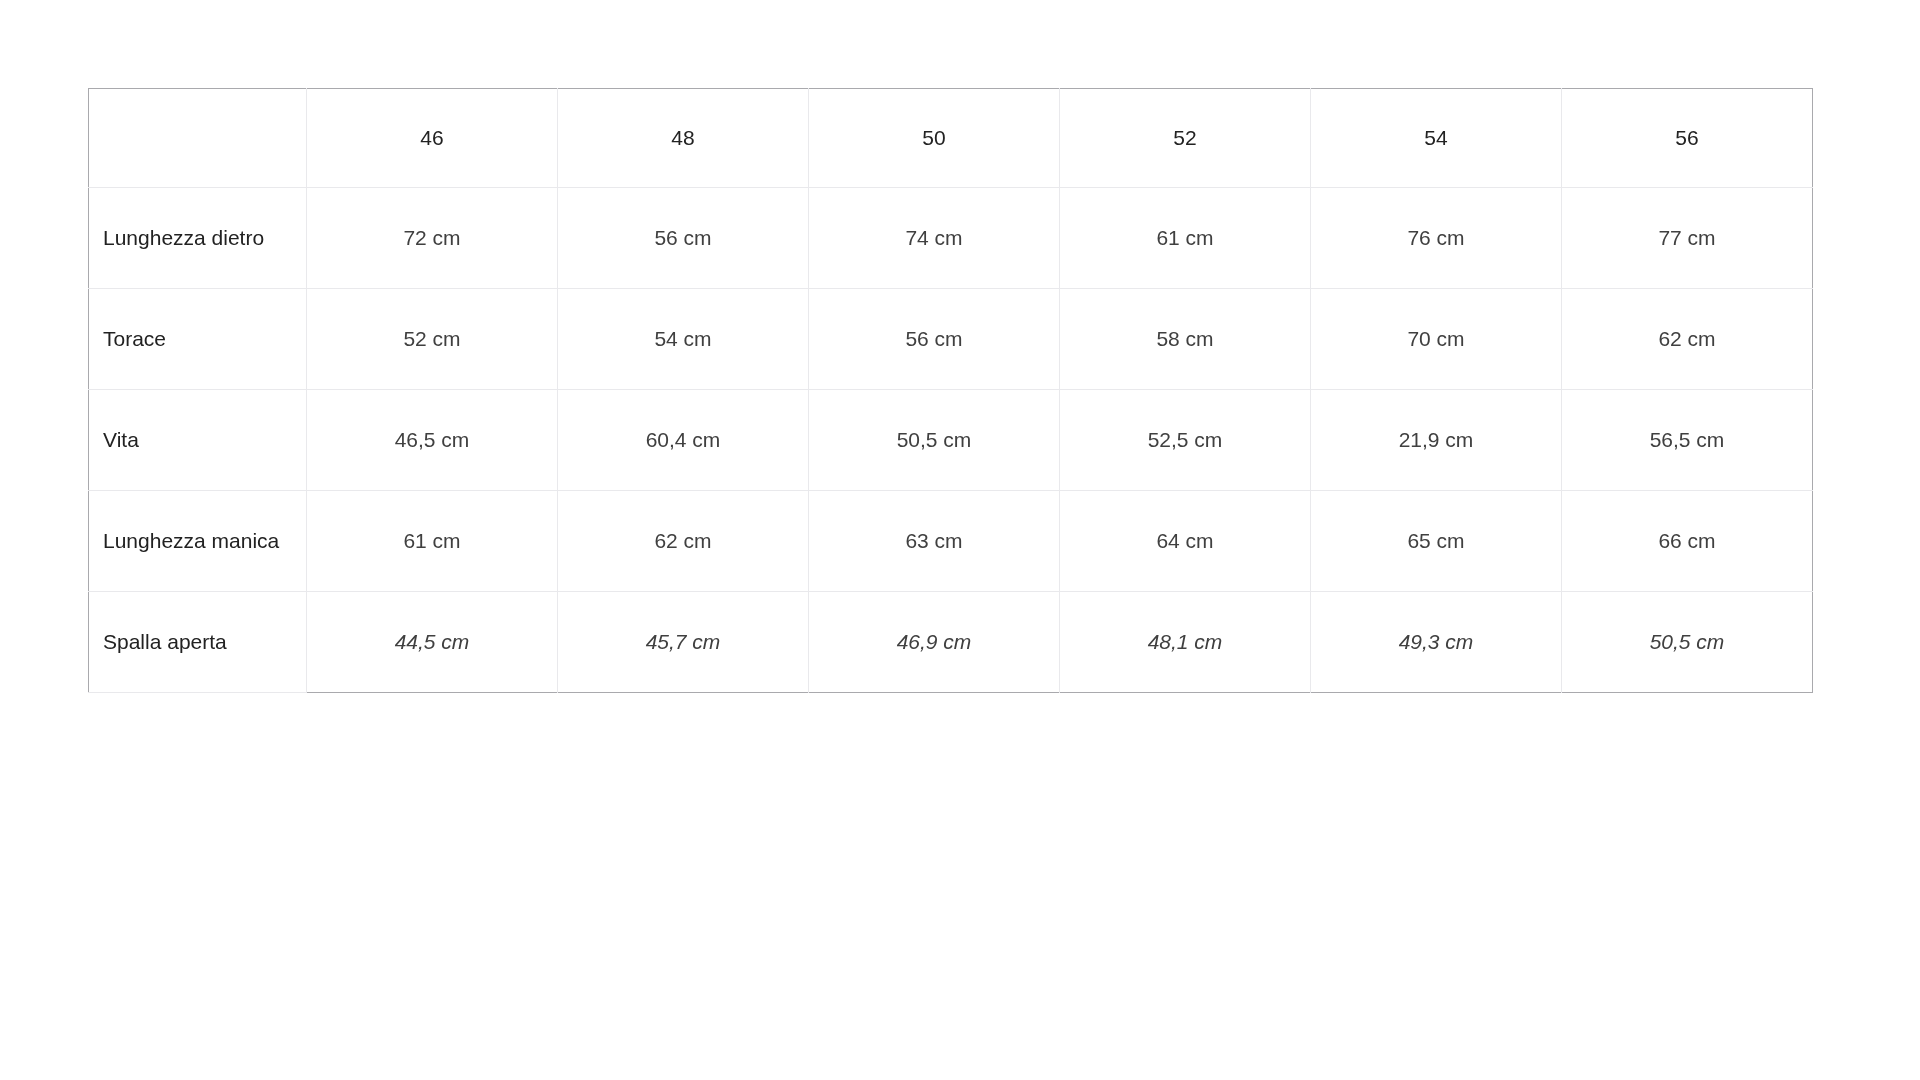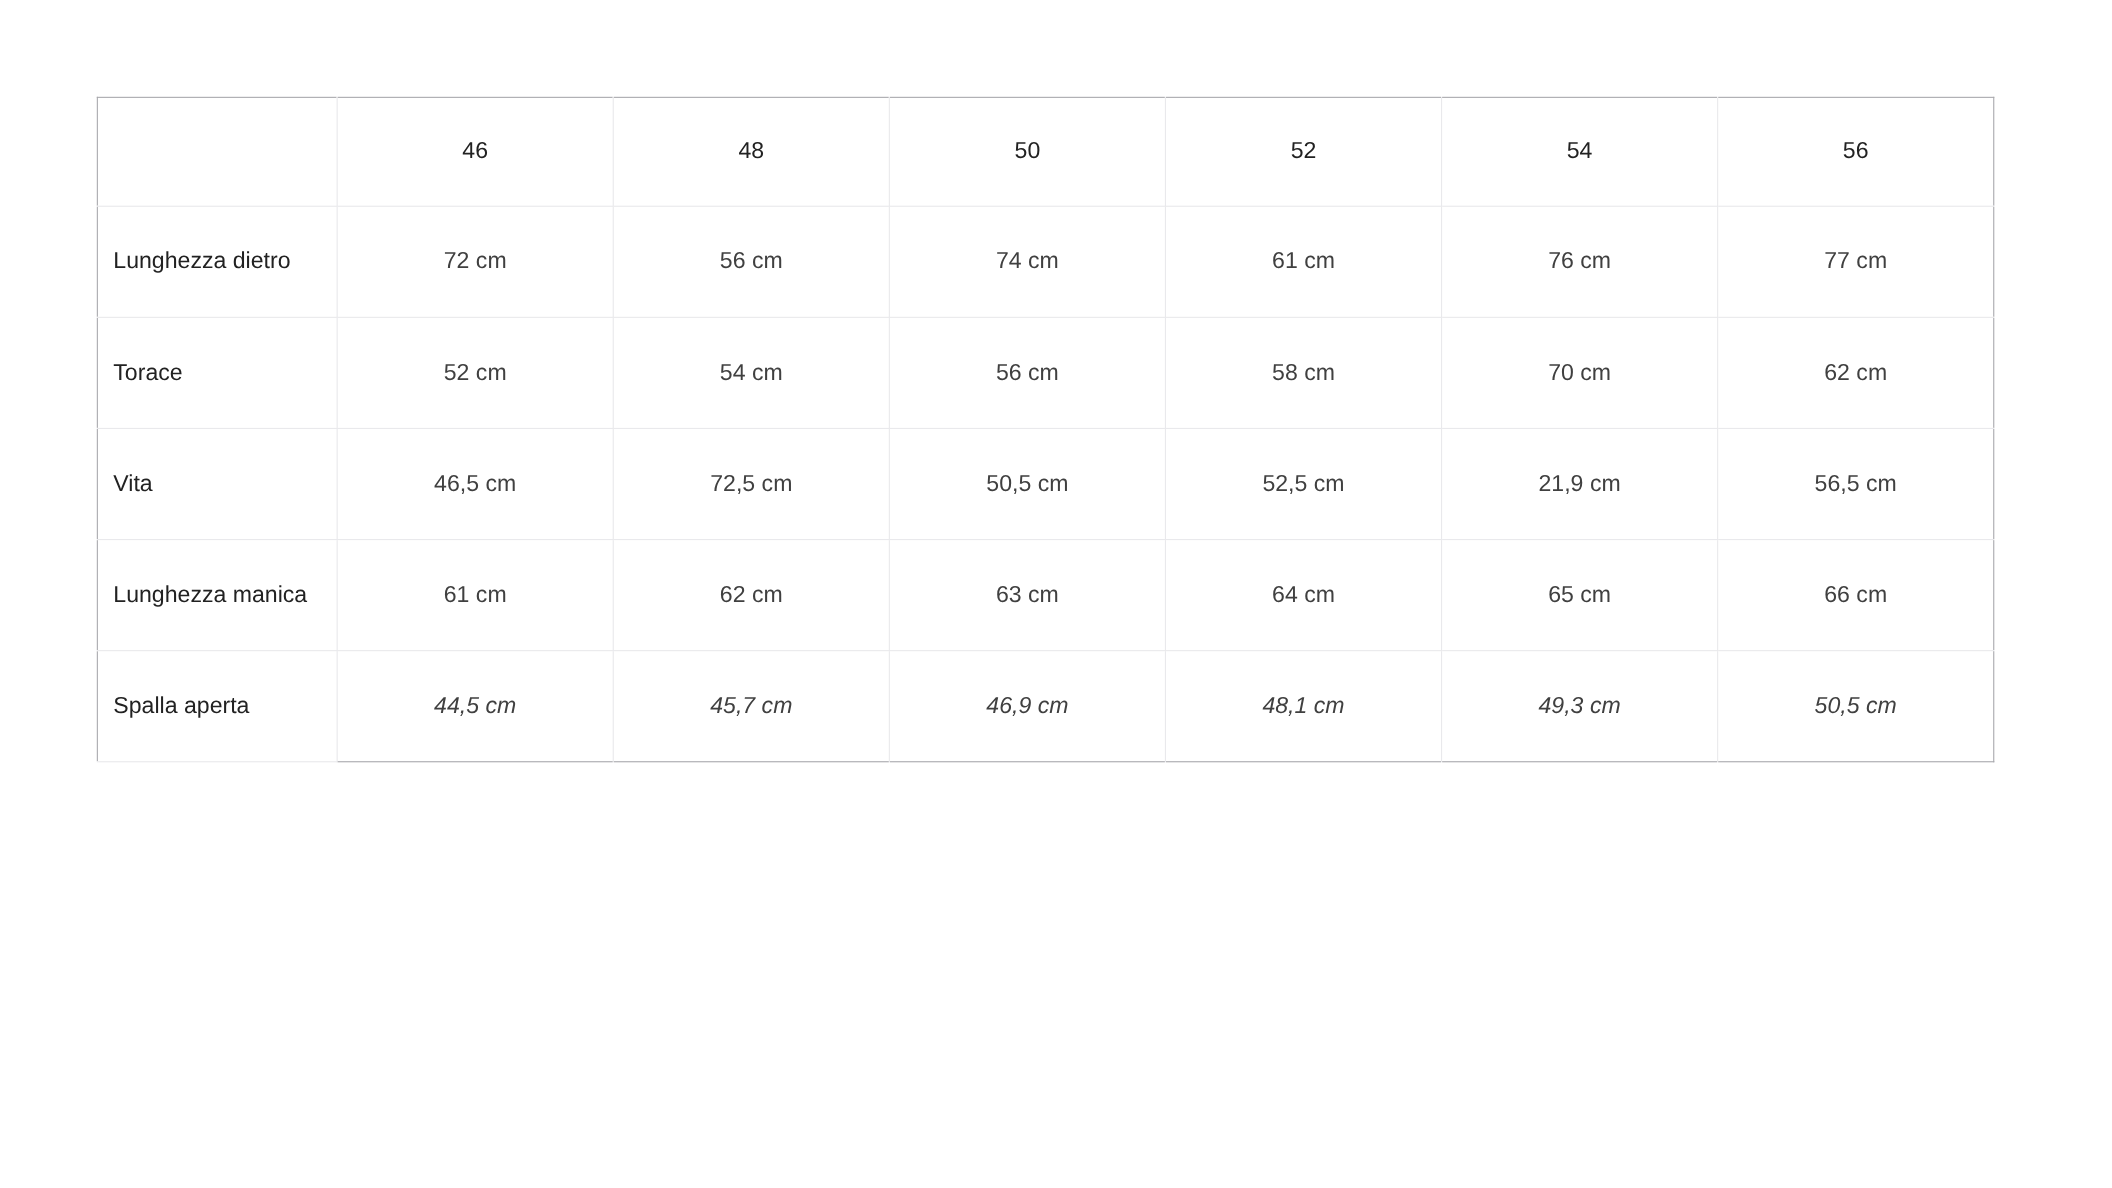--- a/index.html
+++ b/index.html
@@ -132,21 +132,21 @@
           <td class="value-cell">52 cm</td>
           <td class="value-cell">54 cm</td>
           <td class="value-cell">56 cm</td>
           <td class="value-cell">58 cm</td>
           <td class="value-cell">70 cm</td>
           <td class="value-cell">62 cm</td>
         </tr>
         <tr>
           <th class="row-label">Vita</th>
           <td class="value-cell">46,5 cm</td>
-          <td class="value-cell">72,5 cm</td>
+          <td class="value-cell">60,4 cm</td>
           <td class="value-cell">50,5 cm</td>
           <td class="value-cell">52,5 cm</td>
           <td class="value-cell">21,9 cm</td>
           <td class="value-cell">56,5 cm</td>
         </tr>
         <tr>
           <th class="row-label">Lunghezza manica</th>
           <td class="value-cell">61 cm</td>
           <td class="value-cell">62 cm</td>
           <td class="value-cell">63 cm</td>

